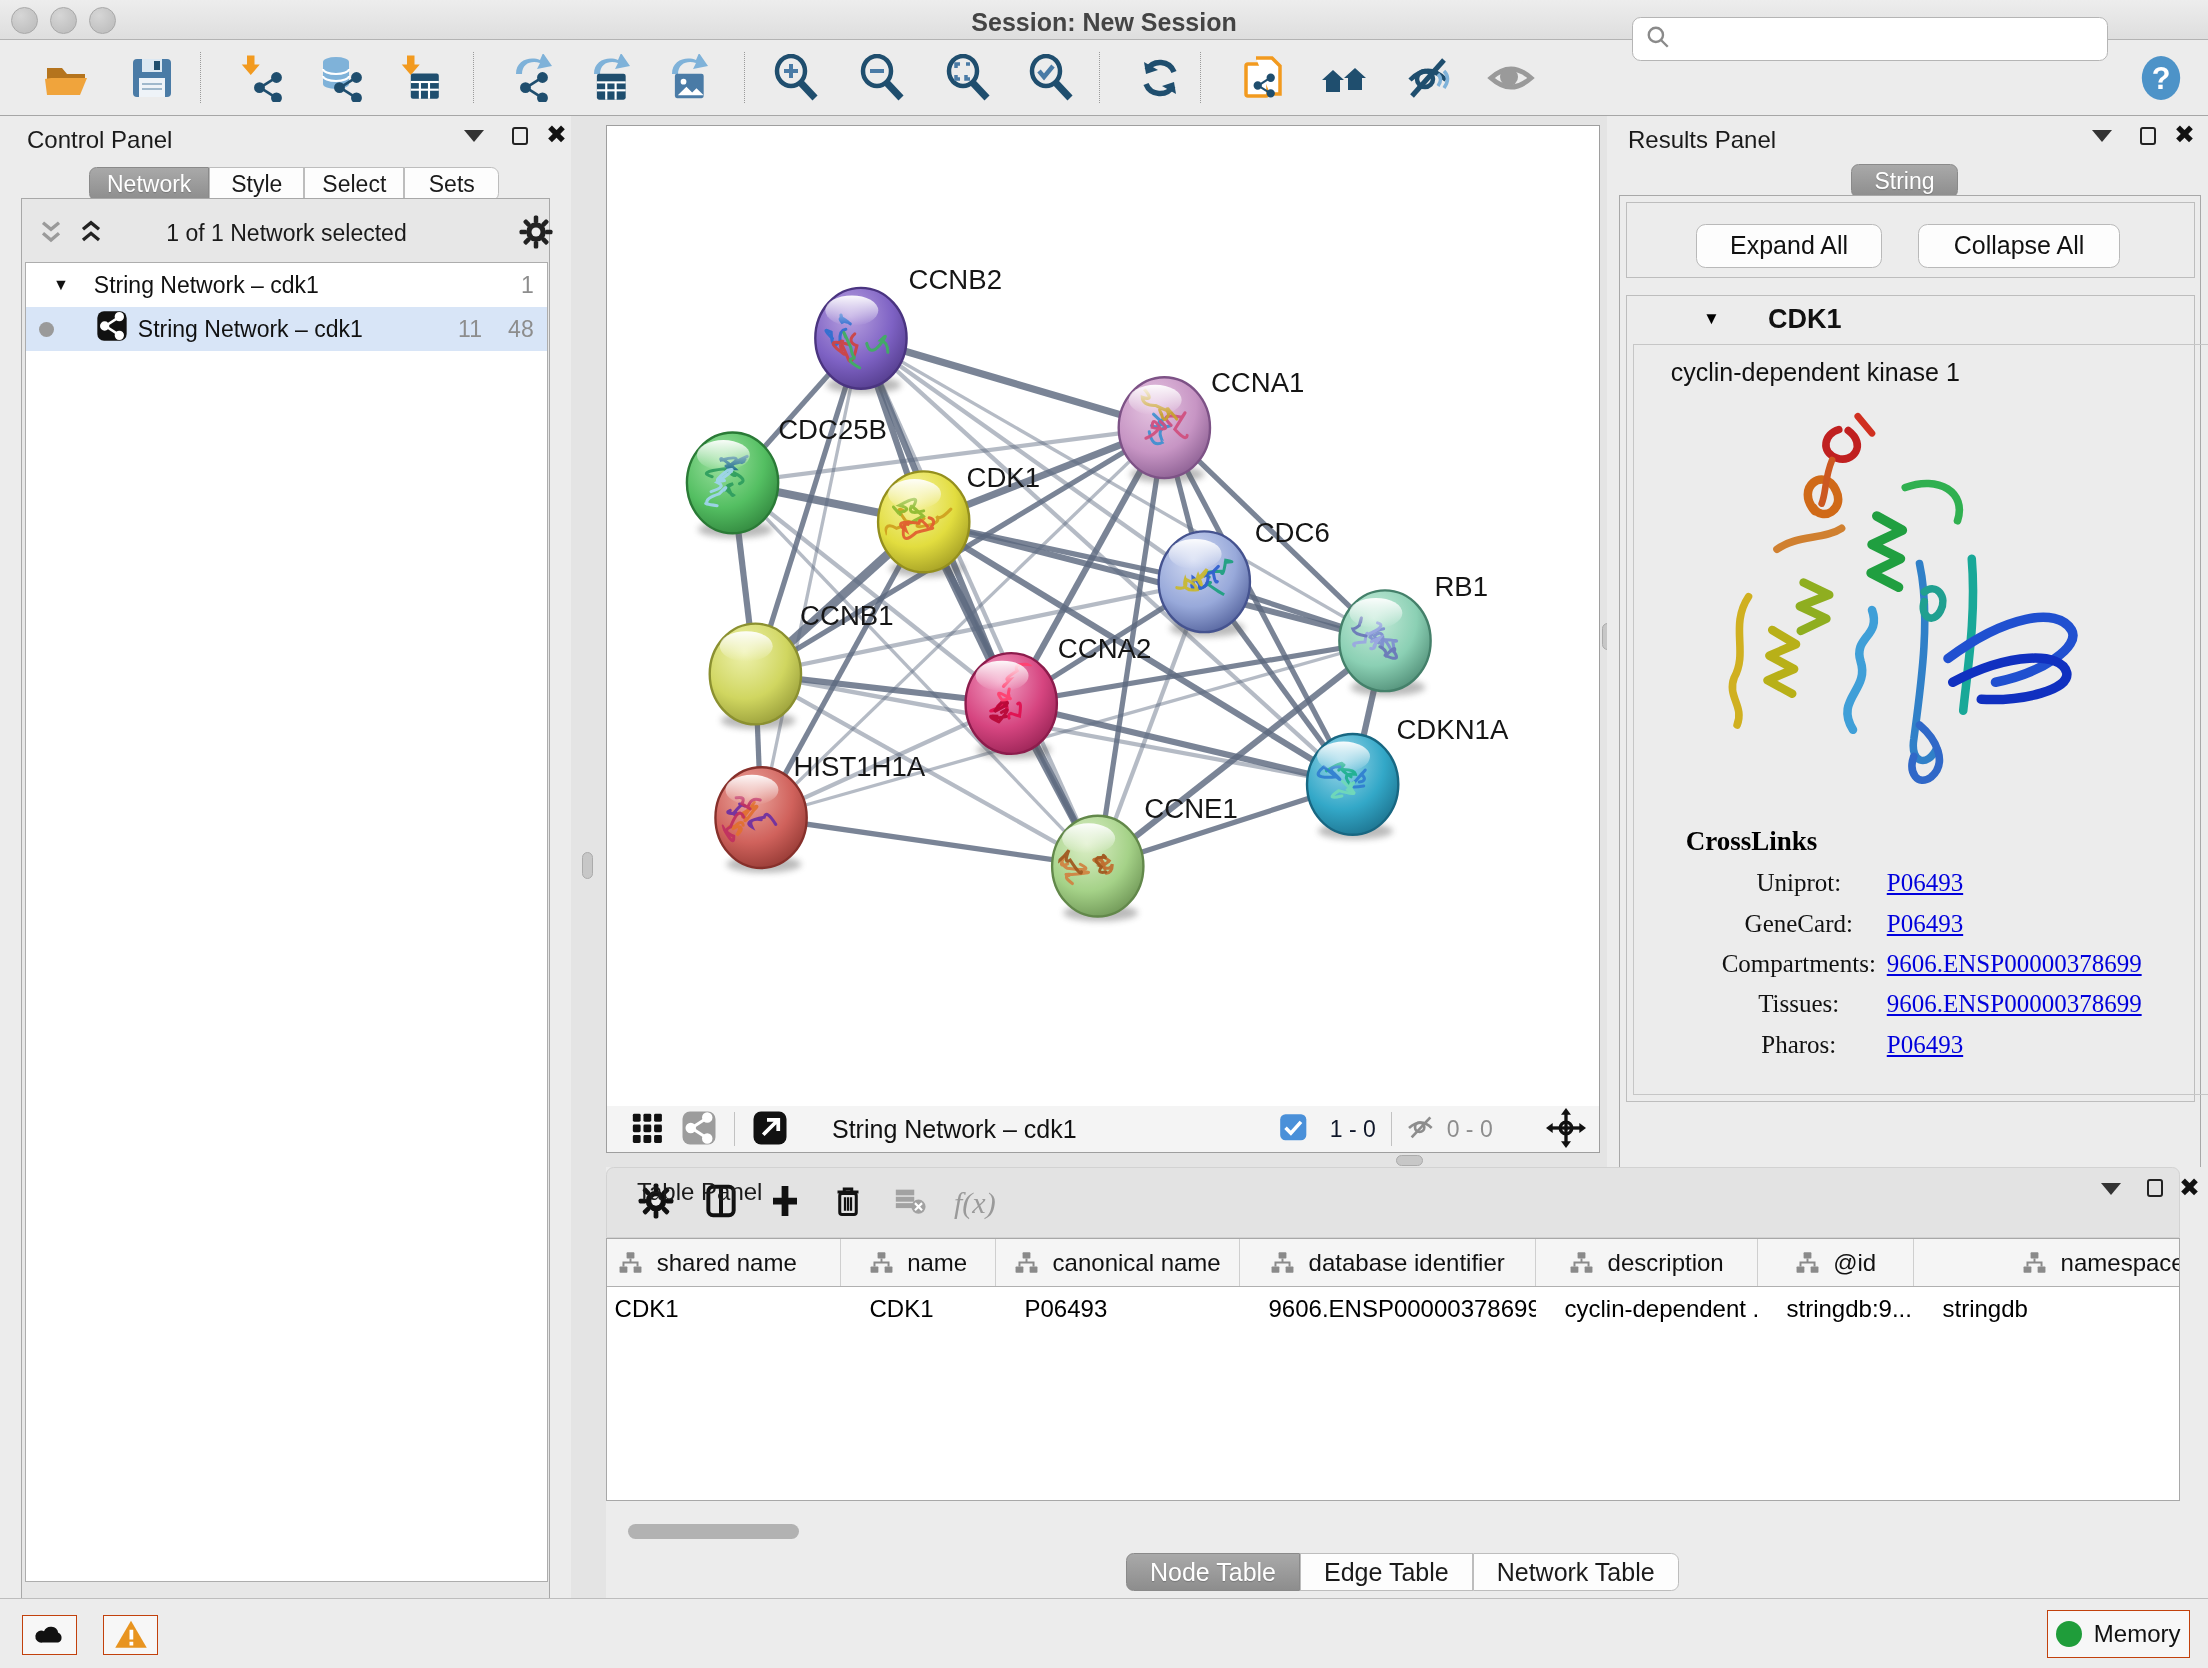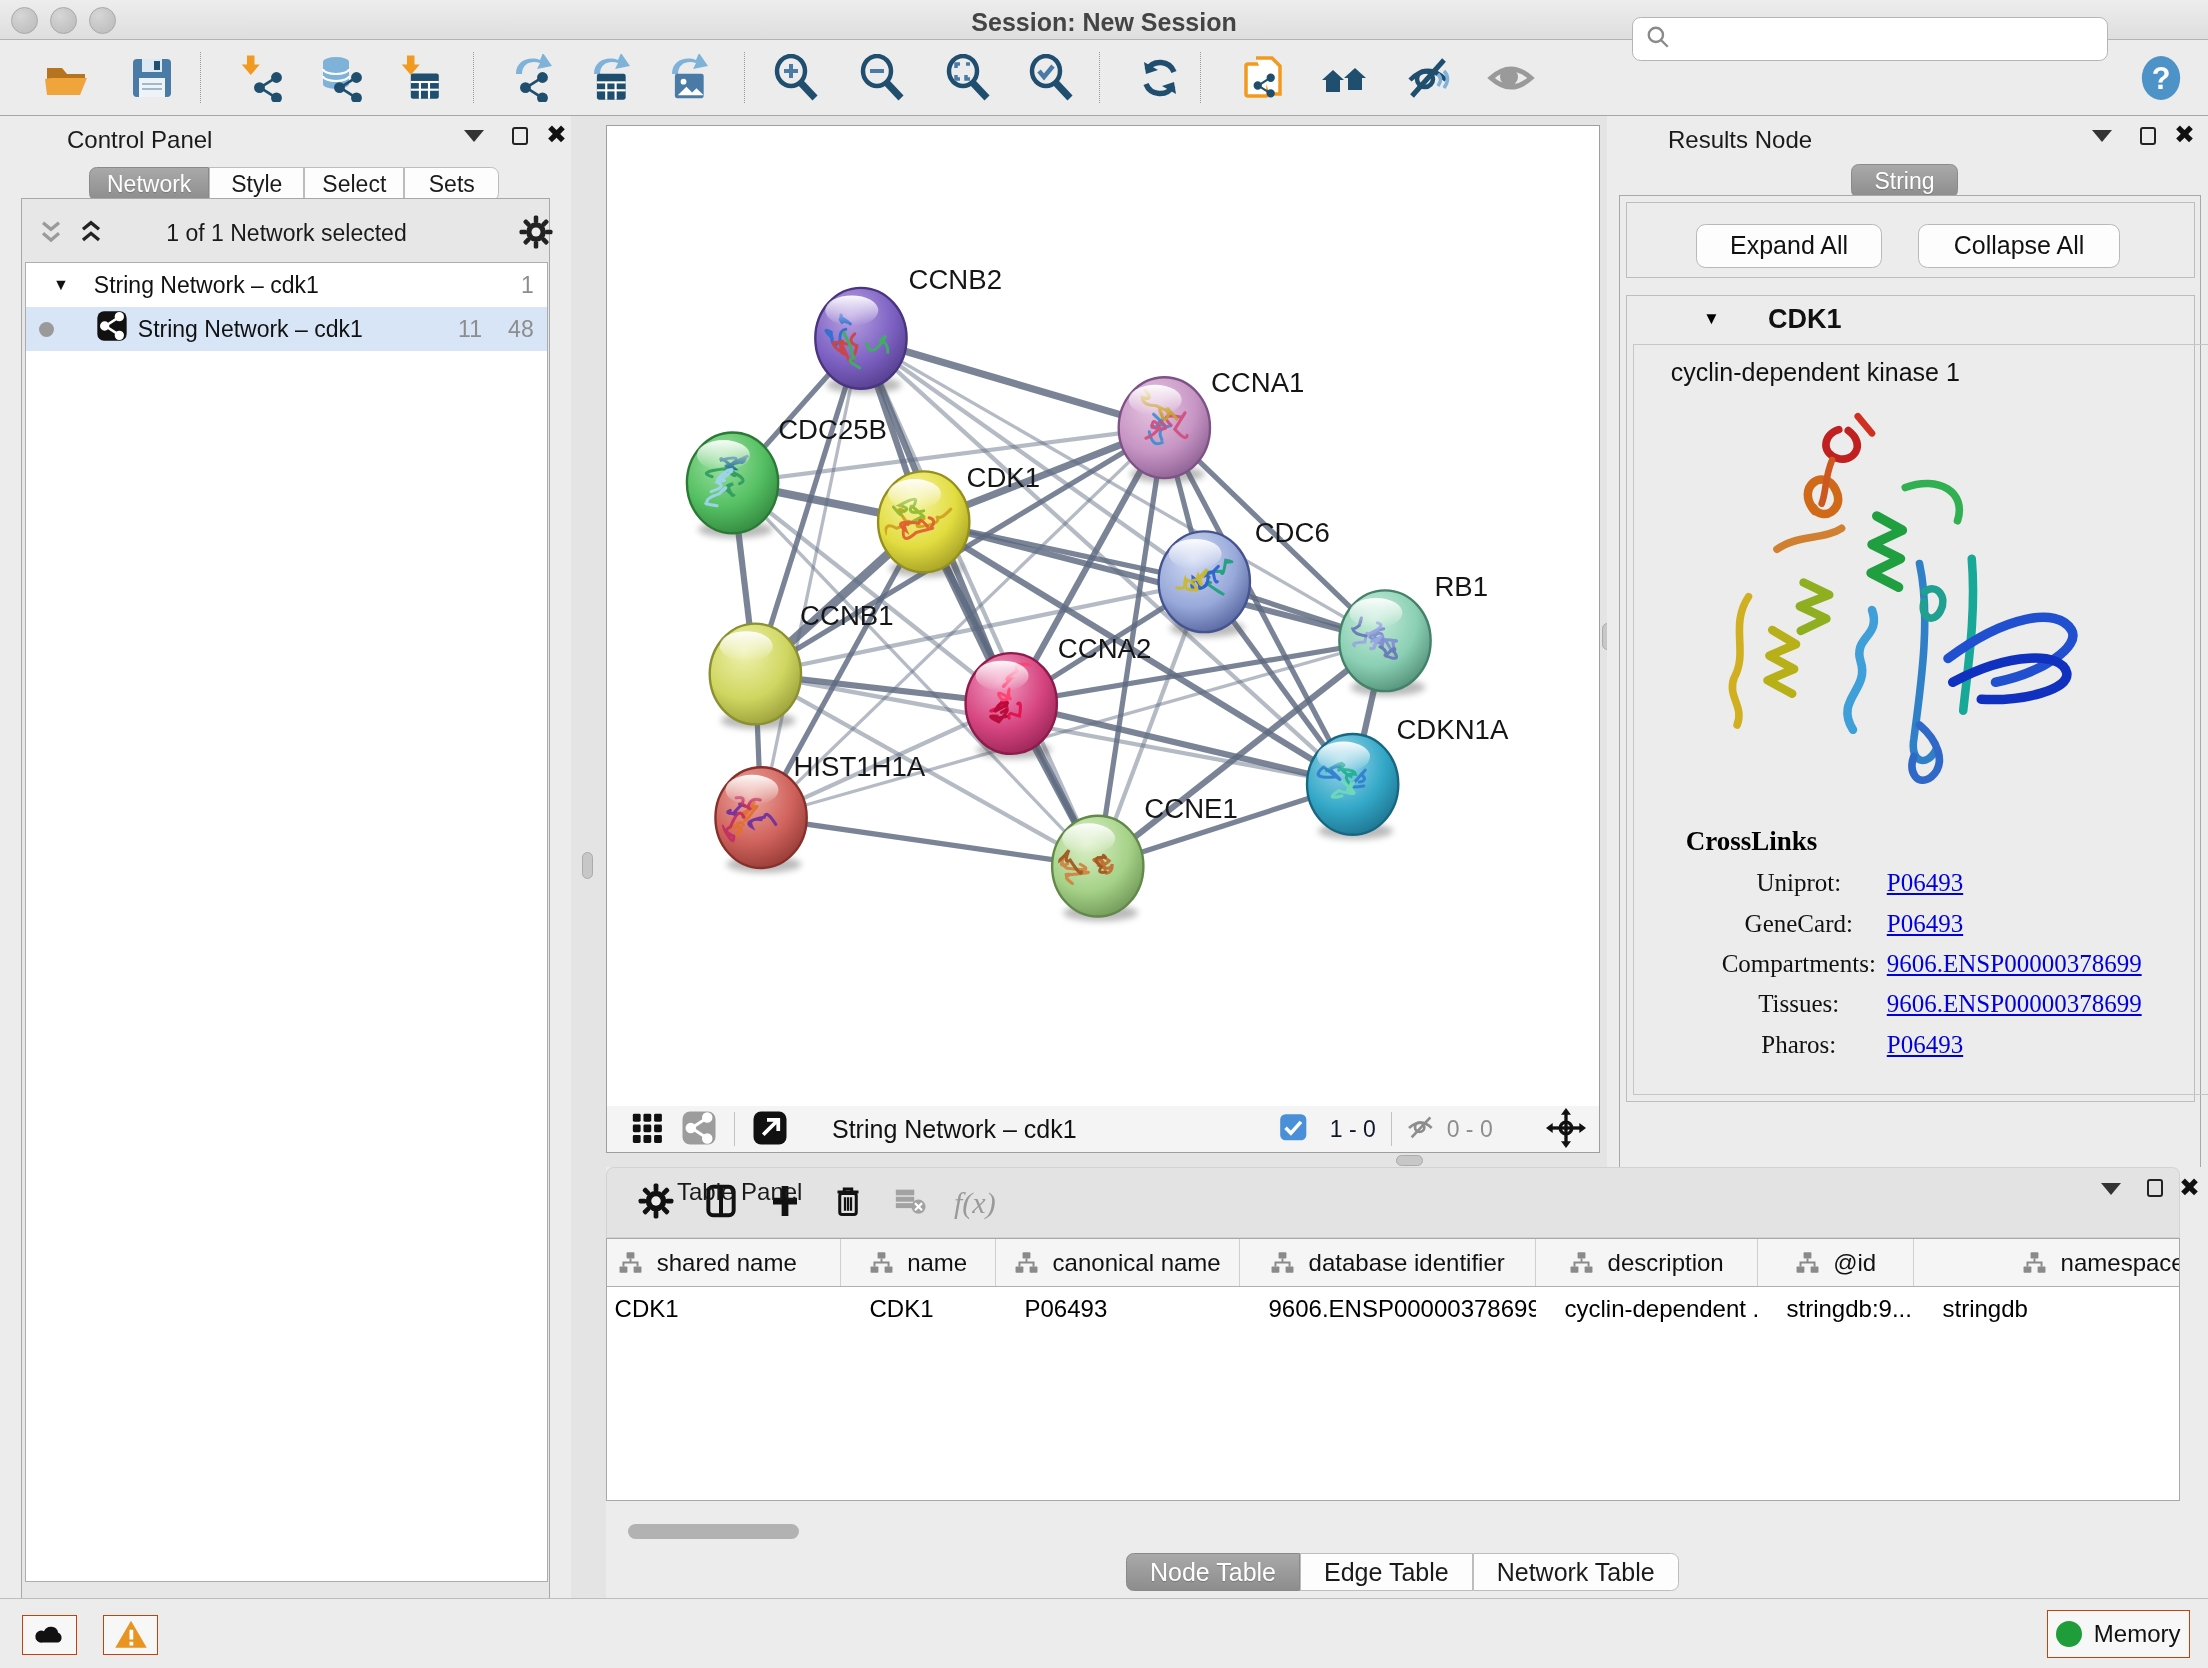--- a/index.html
+++ b/index.html
@@ -16,21 +16,21 @@
 
   
   #toolbar { left:0; top:40px; width:2208px; height:76px; background:#ececec; border-bottom:1px solid #a6a6a6; }
   .tbtn { width:51px; height:55px; top:10.5px; display:flex; align-items:center; justify-content:center; }
   .tsep { top:12.4px; width:0; height:51px; border-left:1.9px dotted #9a9a9a; }
   #quick-search { left:1632px; top:17px; width:476px; height:44px; background:#fff;
     border:1px solid #b5b5b5; border-radius:8.6px; display:flex; align-items:center; padding:0 11.4px; }
   #quick-search input { border:none; outline:none; font-size:23px; width:409px; background:transparent; }
 
   
-  .panel-title { font-size:24px; color:#1a1a1a;margin-left:40px; }
+  .panel-title { font-size:24px; color:#1a1a1a; }
   .pc-min { width:0; height:0; border-left:10.5px solid transparent; border-right:10.5px solid transparent;
     border-top:12.4px solid #333; display:inline-block; }
   .pc-max { width:16px; height:18px; border:2.4px solid #222; border-radius:2.9px; display:inline-block; }
   .pc-close { font-size:25px; font-weight:bold; color:#111; line-height:19px; }
 
   .tab { height:34px; display:flex; align-items:center; justify-content:center; font-size:23px;
     background:#fdfdfd; border:1px solid #bdbdbd; color:#1a1a1a; }
   .tab.sel { background:linear-gradient(#a9a9a9,#8d8d8d); color:#fff; text-shadow:0 1px 1px #00000033; border-color:#8a8a8a; }
   .tab:first-child { border-radius:7.6px 0 0 7.6px; }
   .tab:last-child { border-radius:0 7.6px 7.6px 0; }
@@ -748,21 +748,21 @@
         </g>
       </svg>
   </span>
 </div>
 
 <div class="grip-v abs" style="left:582px; top:852px"></div>
 <div class="grip-v abs" style="left:1602px; top:623px"></div>
 <div class="grip-h abs" style="left:1396px; top:1155px"></div>
 
 <div id="results-panel" class="abs">
-  <span class="panel-title abs" style="left:21px; top:9.5px">Results Node</span>
+  <span class="panel-title abs" style="left:21px; top:9.5px">Results Panel</span>
   <span class="pc-min abs" style="left:485px; top:14.3px"></span>
   <span class="pc-max abs" style="left:533px; top:10.5px"></span>
   <span class="pc-close abs" style="left:567px; top:8.6px">✖</span>
 
   <div id="rp-tab" class="abs tab sel" style="border-radius:7.6px">String</div>
 
   <div id="rp-box" class="abs">
     <div id="rp-btnbox" class="abs">
       <div class="rp-btn abs" style="left:69px; top:21px; width:186px">Expand All</div>
       <div class="rp-btn abs" style="left:291px; top:21px; width:202px">Collapse All</div>

